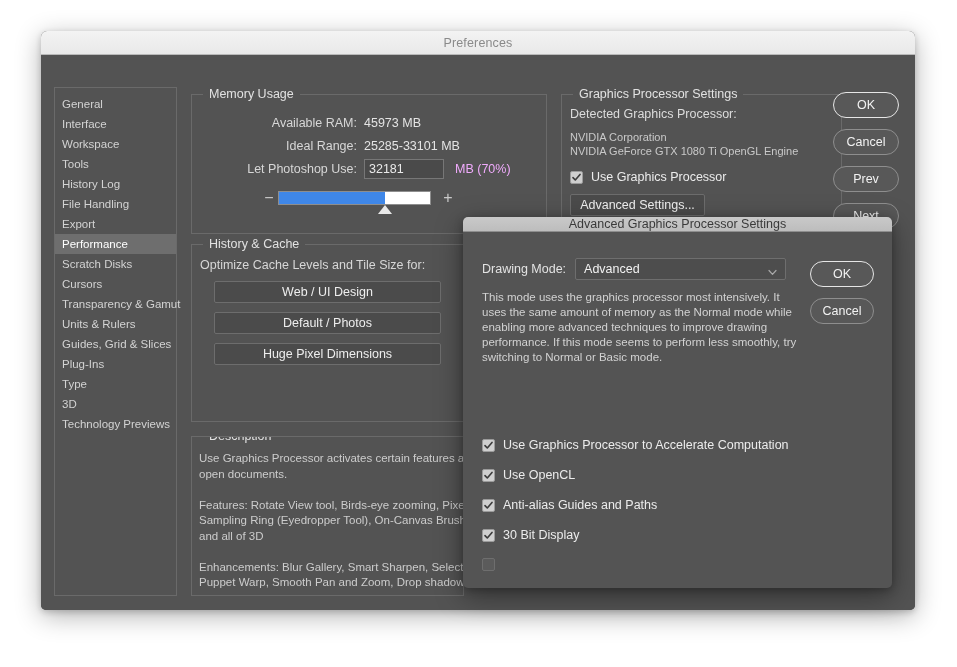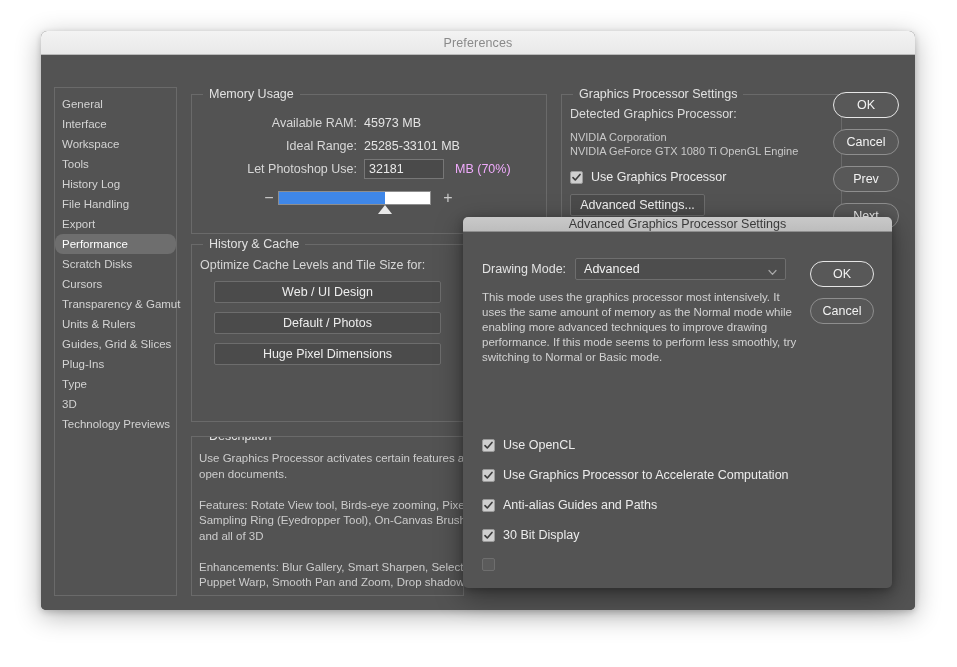--- a/index.html
+++ b/index.html
@@ -40,21 +40,21 @@
     width: 123px; height: 509px;
     background: #535353;
     border: 1px solid #6a6a6a;
   }
   .side-item {
     height: 20px; line-height: 20px;
     padding-left: 7px;
     font-size: 11.5px; color: #d3d3d3;
     white-space: nowrap;
   }
-  .side-item.sel { background: #6e6e6e; color: #ffffff; border-radius: 8px; }
+  .side-item.sel { background: #6e6e6e; color: #ffffff; }
   #side-pad { height: 6px; }
 
   
   .group {
     position: absolute;
     border: 1px solid #6a6a6a;
   }
   .group > .legend {
     position: absolute; top: -8px; left: 11px;
     background: #535353; padding: 0 6px;
@@ -332,29 +332,29 @@
 performance.  If this mode seems to perform less smoothly, try
 switching to Normal or Basic mode.</div>
 
       <div id="adv-checks">
         <div class="chk-row">
           <span class="chkbox">
             <svg width="9" height="9" viewBox="0 0 9 9">
                 <path d="M1 4.6 L3.3 7 L8 1.4" stroke="#3c3c3c" stroke-width="1.6" fill="none" stroke-linecap="round" stroke-linejoin="round"></path>
               </svg>
           </span>
+          <span class="chk-label">Use Graphics Processor to Accelerate Computation</span>
+        </div>
+        <div class="chk-row">
+          <span class="chkbox">
+            <svg width="9" height="9" viewBox="0 0 9 9">
+                <path d="M1 4.6 L3.3 7 L8 1.4" stroke="#3c3c3c" stroke-width="1.6" fill="none" stroke-linecap="round" stroke-linejoin="round"></path>
+              </svg>
+          </span>
           <span class="chk-label">Use OpenCL</span>
-        </div>
-        <div class="chk-row">
-          <span class="chkbox">
-            <svg width="9" height="9" viewBox="0 0 9 9">
-                <path d="M1 4.6 L3.3 7 L8 1.4" stroke="#3c3c3c" stroke-width="1.6" fill="none" stroke-linecap="round" stroke-linejoin="round"></path>
-              </svg>
-          </span>
-          <span class="chk-label">Use Graphics Processor to Accelerate Computation</span>
         </div>
         <div class="chk-row">
           <span class="chkbox">
             <svg width="9" height="9" viewBox="0 0 9 9">
                 <path d="M1 4.6 L3.3 7 L8 1.4" stroke="#3c3c3c" stroke-width="1.6" fill="none" stroke-linecap="round" stroke-linejoin="round"></path>
               </svg>
           </span>
           <span class="chk-label">Anti-alias Guides and Paths</span>
         </div>
         <div class="chk-row">

